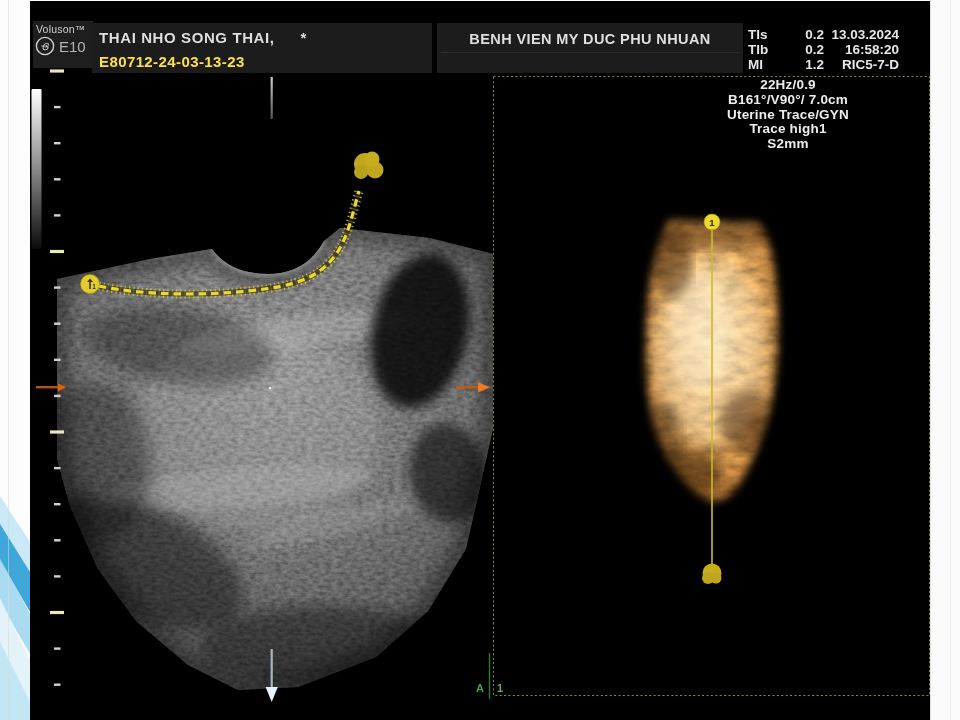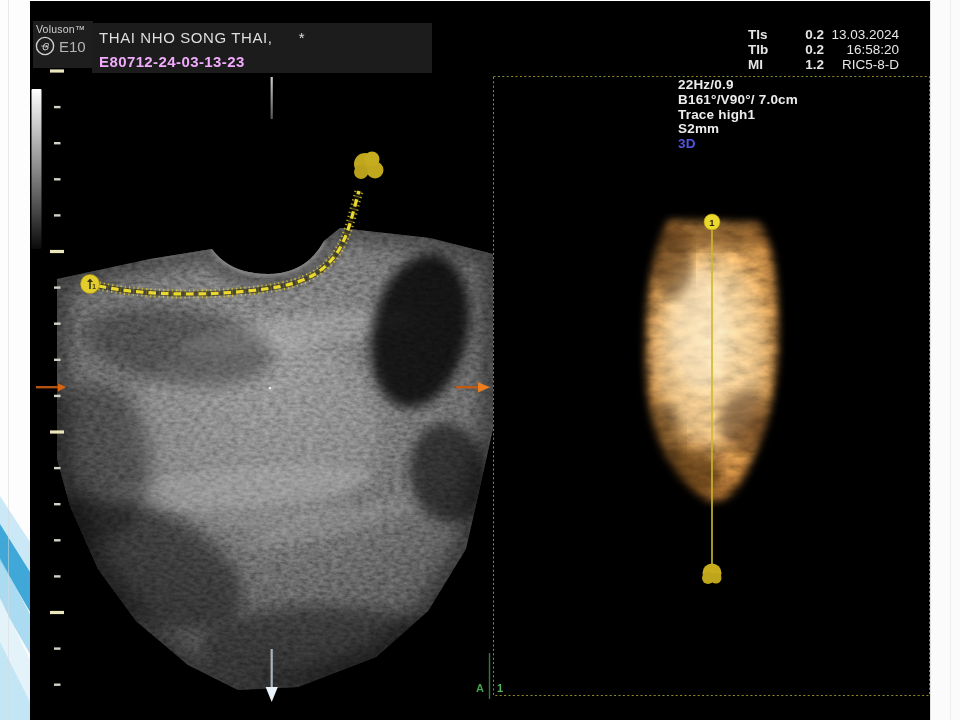--- a/index.html
+++ b/index.html
@@ -17,33 +17,33 @@
   .frame-right .edge-line2{position:absolute;left:20px;top:0;width:1px;height:720px;background:#efefef;}
   
   .screen{position:absolute;left:30px;top:1px;width:900px;height:720px;background:#000;}
   
   .logo-block{position:absolute;left:3px;top:20px;width:60px;height:47px;background:#1e1e1e;color:#c9c9c9;}
   .logo-product{font-size:10.5px;letter-spacing:.2px;padding:2px 0 0 3px;color:#cfcfcf;}
   .logo-row{display:flex;align-items:center;gap:4px;padding-left:2px;margin-top:1px;}
   .logo-model{font-size:15px;color:#b5b5b5;}
   .strip{position:absolute;background:#1c1c1c;color:#dedede;}
   .strip-patient{left:62px;top:22px;width:340px;height:50px;}
-  .patient-name-row{font-size:15px;font-weight:normal;letter-spacing:.6px;padding:6px 0 0 7px;white-space:nowrap;}
+  .patient-name-row{font-size:15px;font-weight:bold;letter-spacing:.6px;padding:6px 0 0 7px;white-space:nowrap;}
   .patient-flag{margin-left:26px;}
-  .patient-id-row{font-size:15px;font-weight:bold;letter-spacing:.4px;padding:7px 0 0 7px;color:#f0abfc;}
+  .patient-id-row{font-size:15px;font-weight:bold;letter-spacing:.4px;padding:7px 0 0 7px;color:#fde047;}
   .strip-hospital{left:407px;top:22px;width:306px;height:50px;}
   .hospital-name{font-size:14.5px;font-weight:bold;letter-spacing:.4px;text-align:center;padding-top:8px;}
   .hospital-sep{position:absolute;left:4px;right:4px;top:29px;height:1px;background:rgba(255,255,255,.07);}
   .ti-block{position:absolute;left:718px;top:27px;width:76px;color:#e4e4e4;font-size:13.5px;font-weight:bold;}
   .ti-row{display:flex;justify-content:space-between;line-height:14.9px;}
   .ti-label{text-align:left;}
   .ti-value{text-align:center;}
-  .datetime-block{position:absolute;right:31px;top:27px;width:110px;text-align:right;color:#e7e7e7;font-size:13.5px;font-weight:normal;line-height:14.9px;}
-  
-  .settings-panel{position:absolute;right:32px;top:77px;width:220px;text-align:left;color:#ececec;font-size:13.5px;font-weight:bold;line-height:14.8px;letter-spacing:.2px;}
+  .datetime-block{position:absolute;right:31px;top:27px;width:110px;text-align:right;color:#e7e7e7;font-size:13.5px;font-weight:bold;line-height:14.9px;}
+  
+  .settings-panel{position:absolute;right:32px;top:77px;width:220px;text-align:center;color:#ececec;font-size:13.5px;font-weight:bold;line-height:14.8px;letter-spacing:.2px;}
   .settings-panel .accent{color:var(--accent-blue,#5156dd);}
   
   svg.scene{position:absolute;left:0;top:0;}
 </style>
 </head>
 <body>
 
 <div class="frame-left">
   <div class="edge-line"></div>
   <svg width="30" height="720" viewBox="0 0 30 720">
@@ -73,48 +73,52 @@
     </div>
   </div>
 
   <div class="strip strip-patient">
     <div class="patient-name-row">
       <span>THAI NHO SONG THAI,</span><span class="patient-flag">*</span>
     </div>
     <div class="patient-id-row">E80712-24-03-13-23</div>
   </div>
 
+  <div class="strip strip-hospital">
+    <div class="hospital-name">BENH VIEN MY DUC PHU NHUAN</div>
+    <div class="hospital-sep"></div>
+  </div>
 
   <div class="ti-block">
     <div class="ti-row">
       <span class="ti-label">TIs</span>
       <span class="ti-value">0.2</span>
     </div>
     <div class="ti-row">
       <span class="ti-label">TIb</span>
       <span class="ti-value">0.2</span>
     </div>
     <div class="ti-row">
       <span class="ti-label">MI</span>
       <span class="ti-value">1.2</span>
     </div>
   </div>
 
   <div class="datetime-block">
     <div>13.03.2024</div>
     <div>16:58:20</div>
-    <div>RIC5-8-D</div>
+    <div>RIC5-7-D</div>
   </div>
 
   <div class="settings-panel">
     <div>22Hz/0.9</div>
     <div>B161°/V90°/ 7.0cm</div>
+    <div>Uterine Trace/GYN</div>
     <div>Trace high1</div>
     <div>S2mm</div>
-    <div class="accent">3D</div>
   </div>
 
   <svg class="scene" width="900" height="720" viewBox="30 0 900 720">
     <defs>
       <radialGradient id="fanBase" cx="0.5" cy="0.3" r="0.85">
         <stop offset="0" stop-color="#909090"></stop>
         <stop offset="0.45" stop-color="#747474"></stop>
         <stop offset="0.75" stop-color="#565656"></stop>
         <stop offset="1" stop-color="#343434"></stop>
       </radialGradient>

